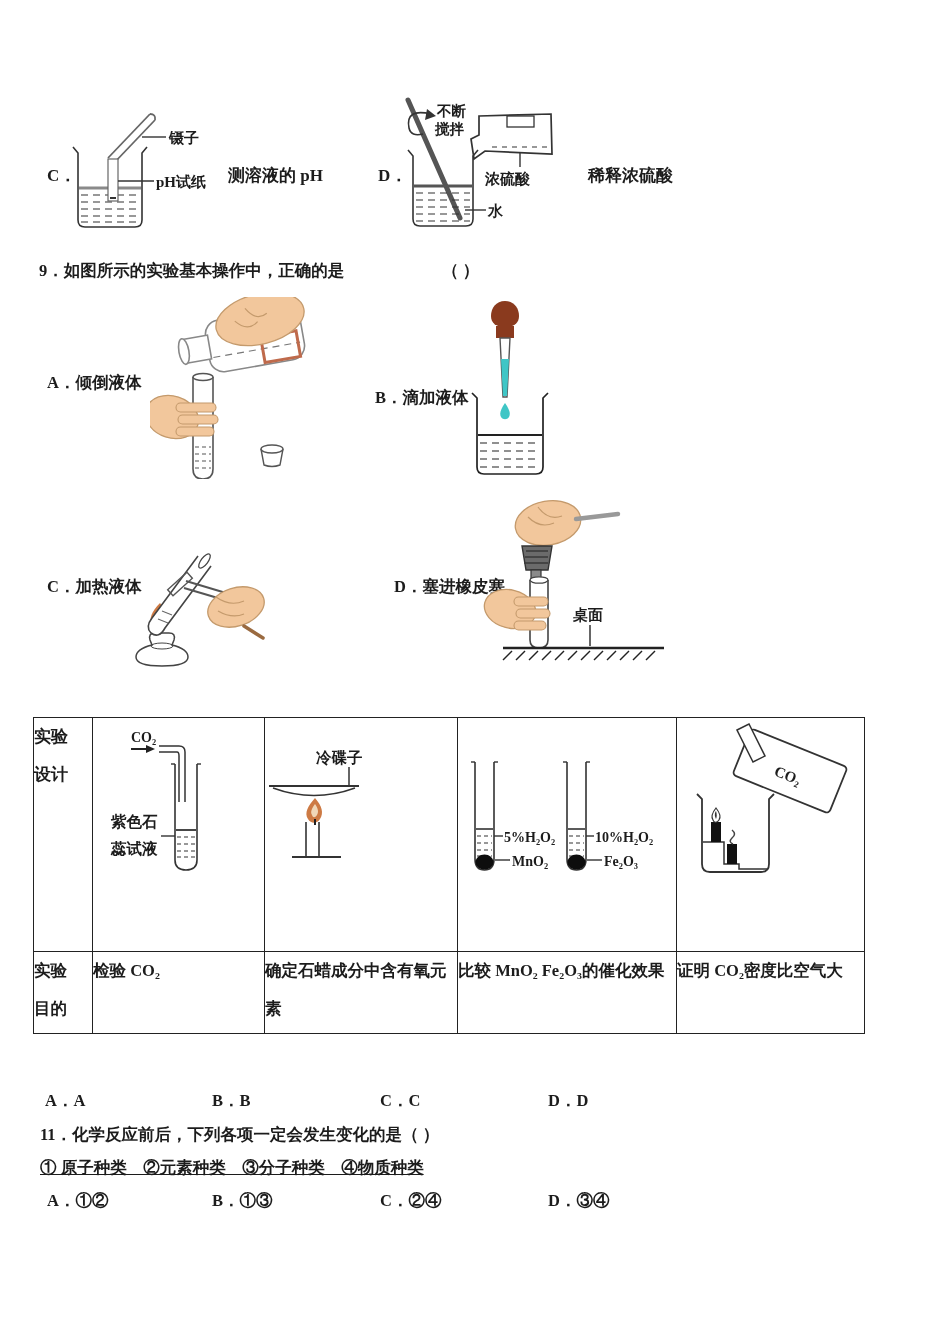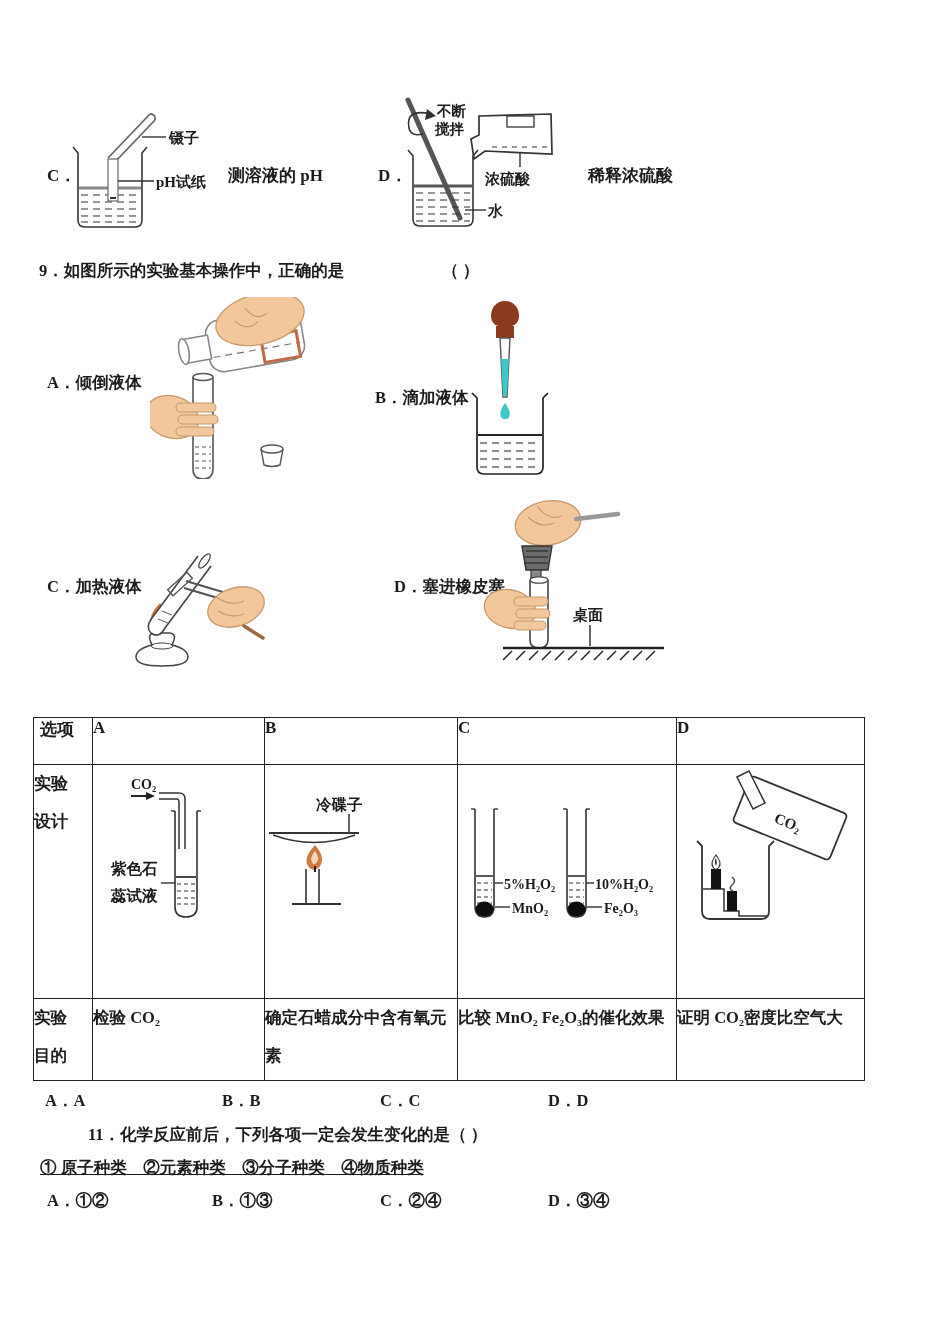--- a/index.html
+++ b/index.html
@@ -216,27 +216,20 @@
 
   <table class="qtable abs" style="left:33px;top:717px;">
     <colgroup>
       <col style="width:59px;">
         <col style="width:172px;">
         <col style="width:193px;">
         <col style="width:219px;">
         <col style="width:188px;">
     </colgroup>
     <tbody>
-        <tr>
-      <td class="hcell" style="padding-left:6px;">选项</td>
-      <td class="hcell">A</td>
-      <td class="hcell">B</td>
-      <td class="hcell">C</td>
-      <td class="hcell">D</td>
-    </tr>
     <tr>
       <td class="dcell rowlabel">
         <div>实验</div>
         <div>设计</div>
       </td>
       <td class="dcell">
         <svg width="168" height="230" viewBox="0 0 168 230">
           <text x="38" y="24" font-size="14">CO₂</text>
           <line x1="38" y1="31" x2="53" y2="31" stroke="#222" stroke-width="2"></line>
           <polygon points="53,27 62,31 53,35" fill="#222"></polygon>
@@ -349,24 +342,24 @@
       </td>
       <td class="pcell">检验 CO₂</td>
       <td class="pcell">确定石蜡成分中含有氧元素</td>
       <td class="pcell">比较 MnO₂ Fe₂O₃的催化效果</td>
       <td class="pcell">证明 CO₂密度比空气大</td>
     </tr>
   </tbody>
     </table>
 
   <div class="abs t16" style="left:45px;top:1090px;">A．A</div>
-  <div class="abs t16" style="left:222px;top:1090px;">B．B</div>
+  <div class="abs t16" style="left:212px;top:1090px;">B．B</div>
   <div class="abs t16" style="left:380px;top:1090px;">C．C</div>
   <div class="abs t16" style="left:548px;top:1090px;text-align:center;">D．D</div>
 
-  <div class="abs t16" style="left:40px;top:1124px;margin-left:48px;">11．化学反应前后，下列各项一定会发生变化的是（ ）</div>
+  <div class="abs t16" style="left:40px;top:1124px;">11．化学反应前后，下列各项一定会发生变化的是（ ）</div>
   <div class="abs t16" style="left:40px;top:1157px;text-decoration:underline;">① 原子种类　②元素种类　③分子种类　④物质种类</div>
   <div class="abs t16" style="left:47px;top:1190px;">A．①②</div>
   <div class="abs t16" style="left:212px;top:1190px;">B．①③</div>
   <div class="abs t16" style="left:380px;top:1190px;">C．②④</div>
   <div class="abs t16" style="left:548px;top:1190px;">D．③④</div>
 
 </div>
 
 </body></html>

